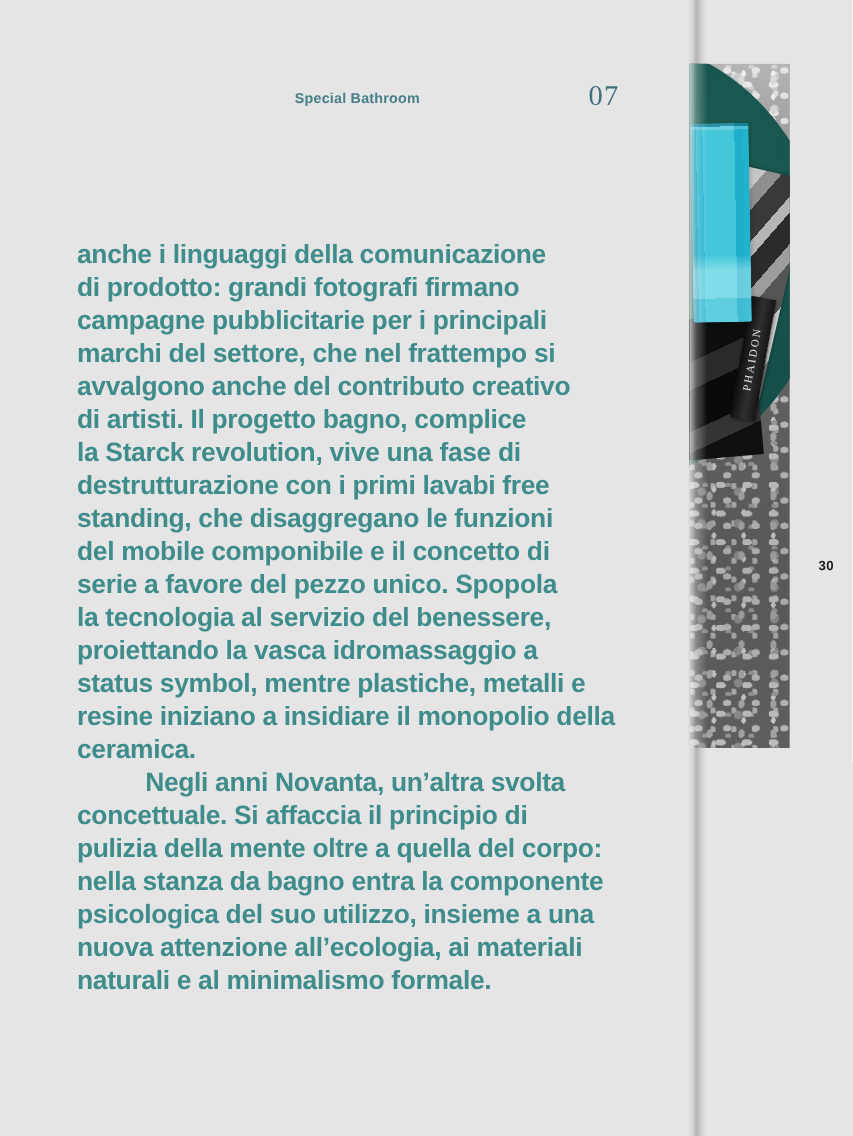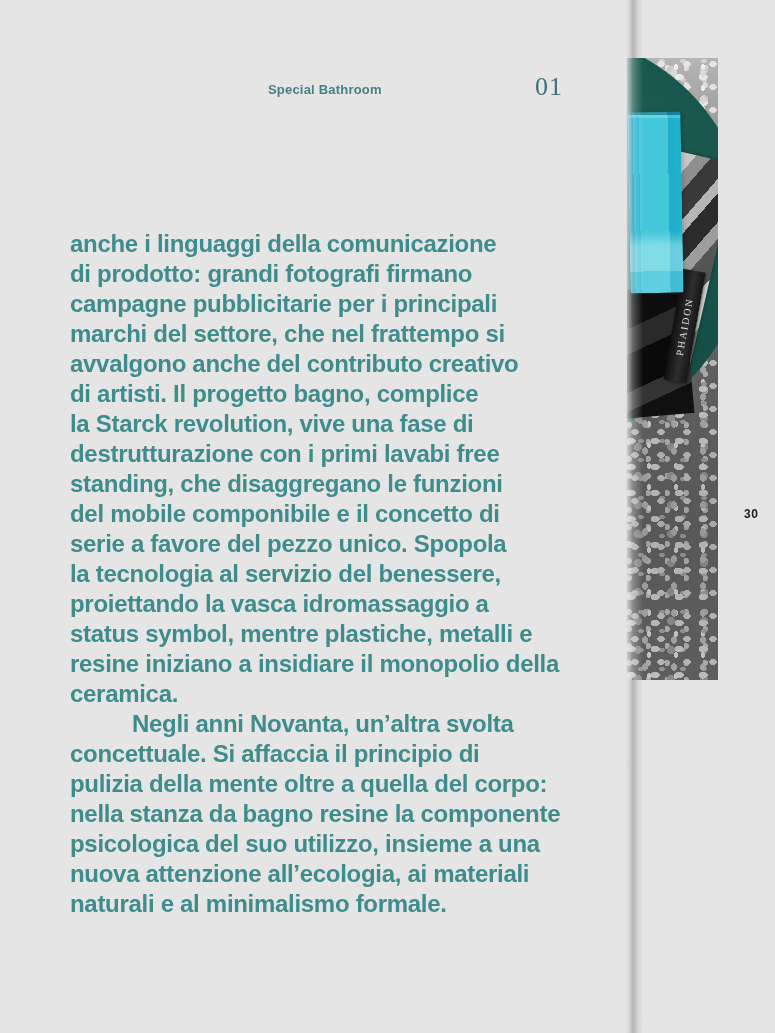--- a/index.html
+++ b/index.html
@@ -114,21 +114,21 @@
     font-size:13px;font-weight:bold;letter-spacing:0.2px;
     color:var(--header_teal,#47808A);
   }
   .folio{
     position:absolute;right:212px;top:72px;
     font-family:"Liberation Serif",serif;
     font-size:26px;letter-spacing:1px;
     color:var(--folio_teal,#40707E);
   }
   .body-text{
-    position:absolute;left:70px;top:229px;width:545px;
+    position:absolute;left:70px;top:217px;width:545px;
     font-size:24px;line-height:30px;font-weight:bold;
     letter-spacing:-0.3px;
     color:var(--text_teal,#3E8C8B);
   }
   .body-text p{
     margin:0;white-space:pre-line;
   }
   .body-text p.indented{text-indent:62px;}
   .margin-page-number{
     position:absolute;left:744px;top:507px;
@@ -150,21 +150,21 @@
     <div class="book-dark"></div>
     <div class="phaidon-spine">
       <span class="spine-label">PHAIDON</span>
     </div>
     <div class="glass-object"></div>
     <div class="photo-sheen"></div>
   </div>
 
   <div class="kicker">Special Bathroom</div>
 
-  <div class="folio">01</div>
+  <div class="folio">07</div>
 
   <div class="body-text">
     <p>anche i linguaggi della comunicazione
 di prodotto: grandi fotografi firmano
 campagne pubblicitarie per i principali
 marchi del settore, che nel frattempo si
 avvalgono anche del contributo creativo
 di artisti. Il progetto bagno, complice
 la Starck revolution, vive una fase di
 destrutturazione con i primi lavabi free
@@ -172,21 +172,21 @@
 del mobile componibile e il concetto di
 serie a favore del pezzo unico. Spopola
 la tecnologia al servizio del benessere,
 proiettando la vasca idromassaggio a
 status symbol, mentre plastiche, metalli e
 resine iniziano a insidiare il monopolio della
 ceramica.</p>
     <p class="indented">Negli anni Novanta, un’altra svolta
 concettuale. Si affaccia il principio di
 pulizia della mente oltre a quella del corpo:
-nella stanza da bagno resine la componente
+nella stanza da bagno entra la componente
 psicologica del suo utilizzo, insieme a una
 nuova attenzione all’ecologia, ai materiali
 naturali e al minimalismo formale.</p>
   </div>
 
   <div class="margin-page-number">30</div>
 
 </div>
 
 </body></html>

